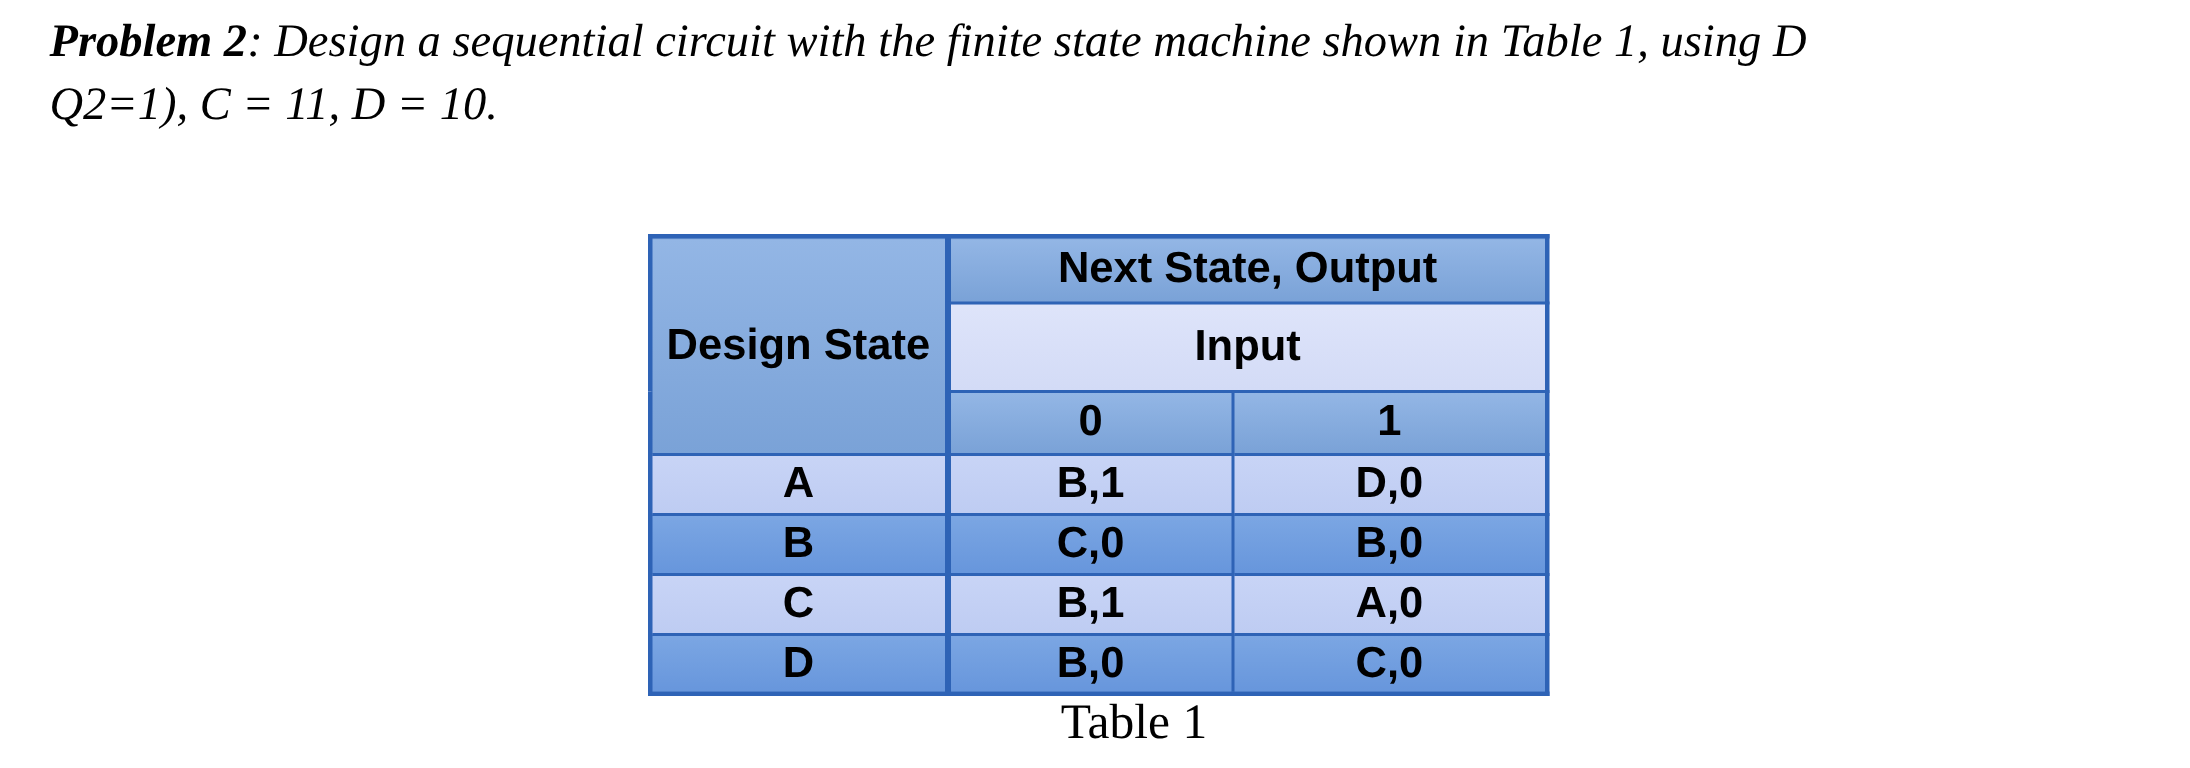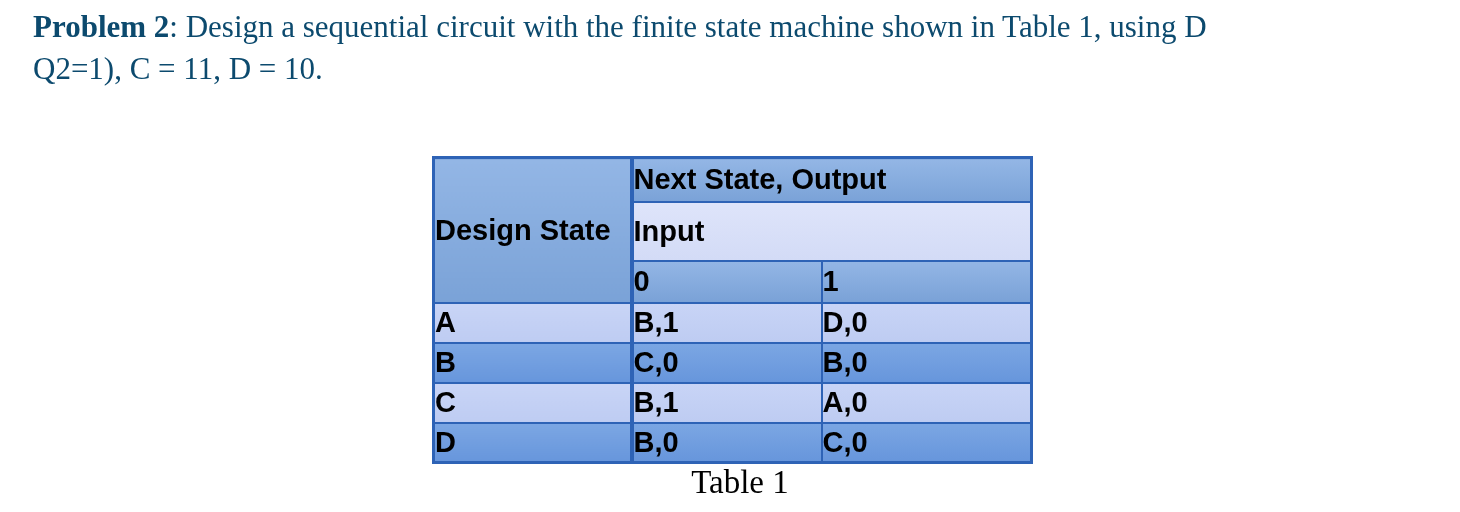--- a/index.html
+++ b/index.html
@@ -17,41 +17,42 @@
   }
 
   
   .problem {
     position: absolute;
     left: 33px;
     top: 6px;
     width: 1420px;
     font-size: 31px;
     line-height: 42px;
-    color: #0c4a6e;
+    color: #000000;
+    font-style: italic;
   }
   .problem b { font-weight: bold; }
 
   
   .table-wrap {
     position: absolute;
     left: 432px;
     top: 156px;
   }
   table.fsm {
     border-collapse: collapse;
     table-layout: fixed;
     font-family: "Liberation Sans", sans-serif;
     font-weight: bold;
     font-size: 29px;
     color: #000;
   }
   table.fsm td, table.fsm th {
     border: 2px solid #2E63B6;
-    text-align: left;
+    text-align: center;
     vertical-align: middle;
     padding: 0;
   }
   table.fsm {
     border: 3px solid #2E63B6;
   }
   .col-state  { width: 198px; }
   .col-in0    { width: 190px; }
   .col-in1    { width: 210px; }
 
@@ -70,21 +71,21 @@
   .rb-thick { border-right-width: 4px !important; }
 
   .r-head1 { height: 44px; }
   .r-head2 { height: 59px; }
   .r-head3 { height: 42px; }
   .r-data  { height: 40px; }
 
   
   .caption {
     position: absolute;
-    left: 436px;
+    left: 452px;
     top: 464px;
     width: 608px;
     text-align: center;
     font-family: "Liberation Serif", serif;
     font-size: 33px;
     color: #000;
   }
 </style>
 </head>
 <body>

